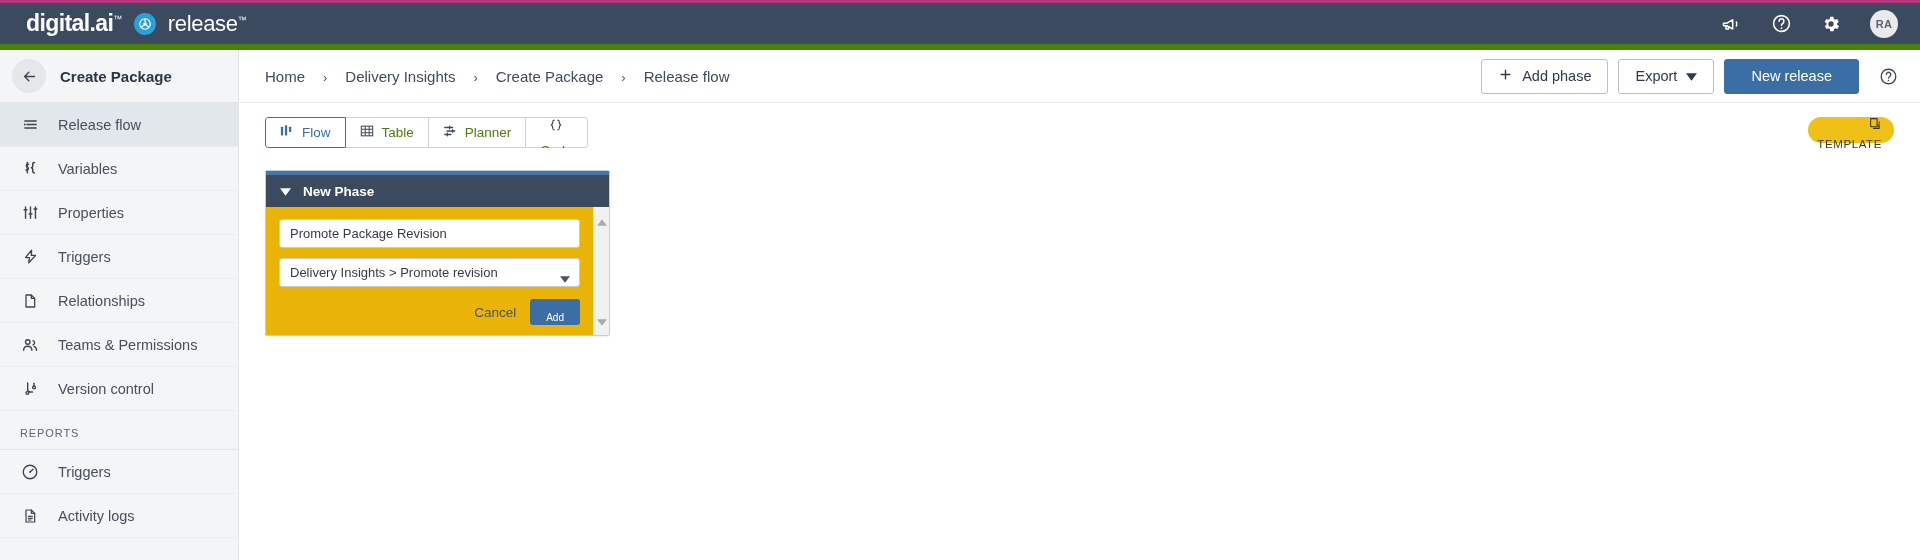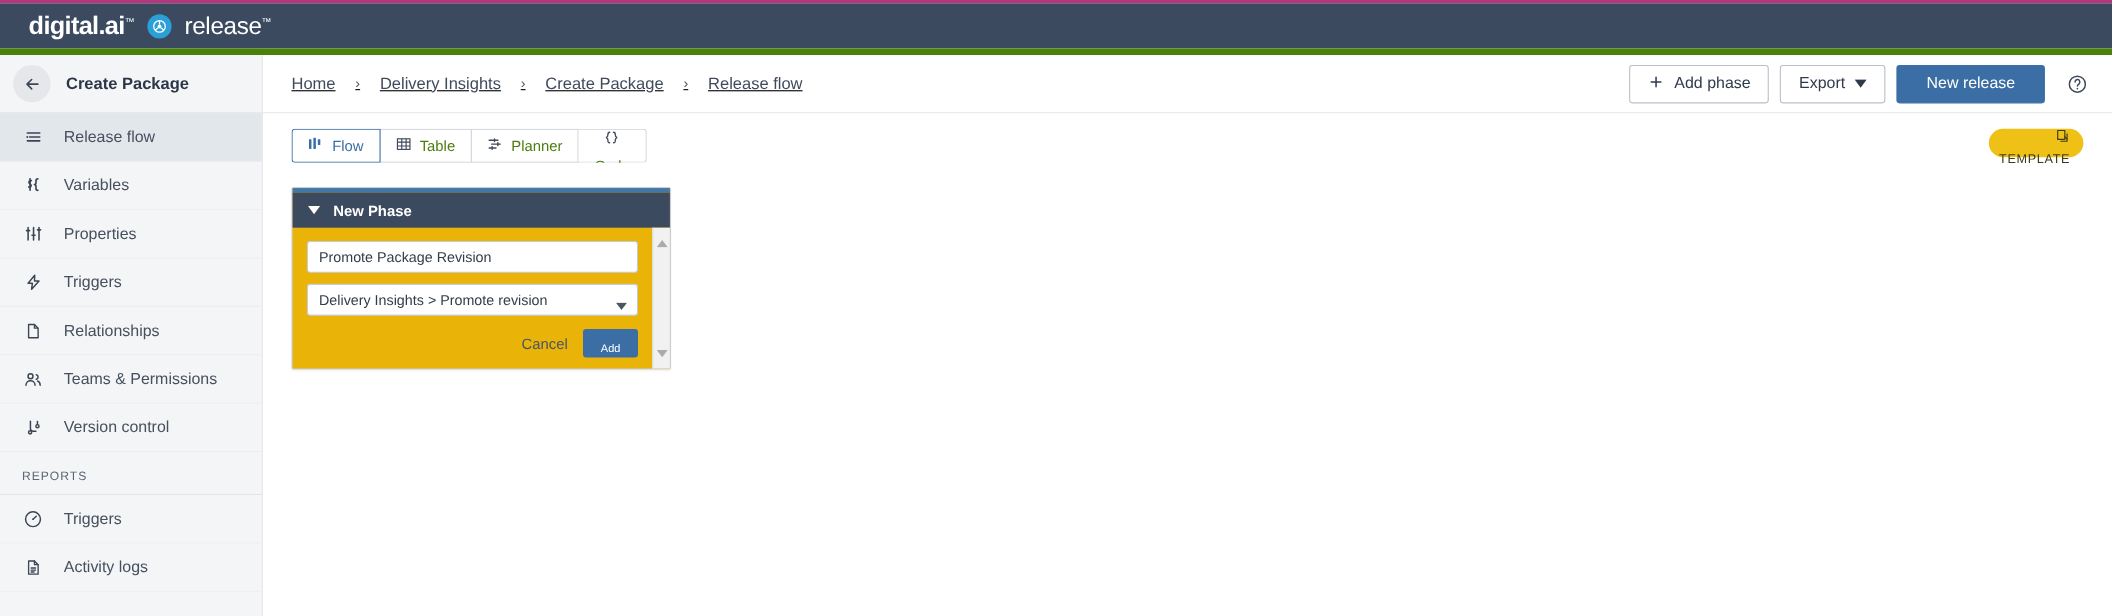--- a/index.html
+++ b/index.html
@@ -76,21 +76,21 @@
     padding: 16px 0 10px 20px; border-bottom: 1px solid #e3e5e8;
   }
 
   
   .main { flex: 1; display: flex; flex-direction: column; background: #ffffff; position: relative; }
 
   .crumb-bar {
     height: 53px; display: flex; align-items: center; justify-content: space-between;
     padding: 0 22px 0 26px; border-bottom: 1px solid #e6e8ea;
   }
-  .crumbs { display: flex; align-items: flex-start; gap: 18px; text-decoration: underline; }
+  .crumbs { display: flex; align-items: flex-end; gap: 18px; }
   .crumb { font-size: 15px; color: #3f4a5c; cursor: pointer; }
   .crumb-sep { color: #4a5668; font-size: 13px; }
 
   .actions { display: flex; align-items: center; gap: 10px; }
   .btn {
     height: 35px; border: 1px solid #b9c0c9; background: #fff; border-radius: 3px;
     font-size: 14.5px; color: #2f3a4b; display: flex; align-items: center; gap: 9px;
     padding: 0 16px; cursor: pointer; font-family: "Liberation Sans", sans-serif;
   }
   .btn-primary {
@@ -170,20 +170,42 @@
     <span class="brand-mark">
       <svg width="14" height="14" viewBox="0 0 24 24" fill="none" stroke="#ffffff" stroke-width="2">
         <circle cx="12" cy="12" r="9"></circle>
           <circle cx="12" cy="12" r="3" fill="#ffffff" stroke="none"></circle>
         <path d="M12 3v6M5 18l5-4M19 18l-5-4"></path>
       </svg>
     </span>
     <span class="brand-product"><span>release</span><span class="brand-sup">™</span></span>
   </div>
 
+  <div class="topbar-icons">
+    <span class="t-icon">
+      <svg width="20" height="20" viewBox="0 0 24 24" fill="none" stroke="#ffffff" stroke-width="1.8" stroke-linejoin="round">
+        <path d="M3 11v3h4l7 4V7l-7 4H3z"></path>
+          <path d="M6 14v4h3v-3"></path>
+          <path d="M18 9c1.2 1.2 1.2 4.8 0 6"></path>
+      </svg>
+    </span>
+    <span class="t-icon">
+      <svg width="21" height="21" viewBox="0 0 24 24" fill="none" stroke="#ffffff" stroke-width="1.8">
+        <circle cx="12" cy="12" r="9"></circle>
+        <path d="M9.3 9.3a2.7 2.7 0 115.2 1c0 1.8-2.5 2-2.5 3.6" stroke-linecap="round"></path>
+        <circle cx="12" cy="17.2" r="1.05" fill="#ffffff" stroke="none"></circle>
+      </svg>
+    </span>
+    <span class="t-icon">
+      <svg width="20" height="20" viewBox="0 0 24 24" fill="#ffffff">
+        <path d="M19.4 13a7.8 7.8 0 000-2l2-1.6-2-3.4-2.4 1a7.6 7.6 0 00-1.7-1l-.4-2.6h-4l-.4 2.6c-.6.25-1.2.58-1.7 1l-2.4-1-2 3.4L6.6 11a7.8 7.8 0 000 2l-2 1.6 2 3.4 2.4-1c.5.42 1.1.75 1.7 1l.4 2.6h4l.4-2.6c.6-.25 1.2-.58 1.7-1l2.4 1 2-3.4-2-1.6zM12 15.2A3.2 3.2 0 1115.2 12 3.2 3.2 0 0112 15.2z"></path>
+      </svg>
+    </span>
+    <span class="avatar">RA</span>
+  </div>
 </div>
 
 <div class="topbar-green"></div>
 
 <div class="body-wrap">
 
   <div class="sidebar">
     <div class="side-head">
       <span class="back-circle">
         <svg width="17" height="17" viewBox="0 0 24 24" fill="none" stroke="#3b4554" stroke-width="2" stroke-linecap="round" stroke-linejoin="round">

